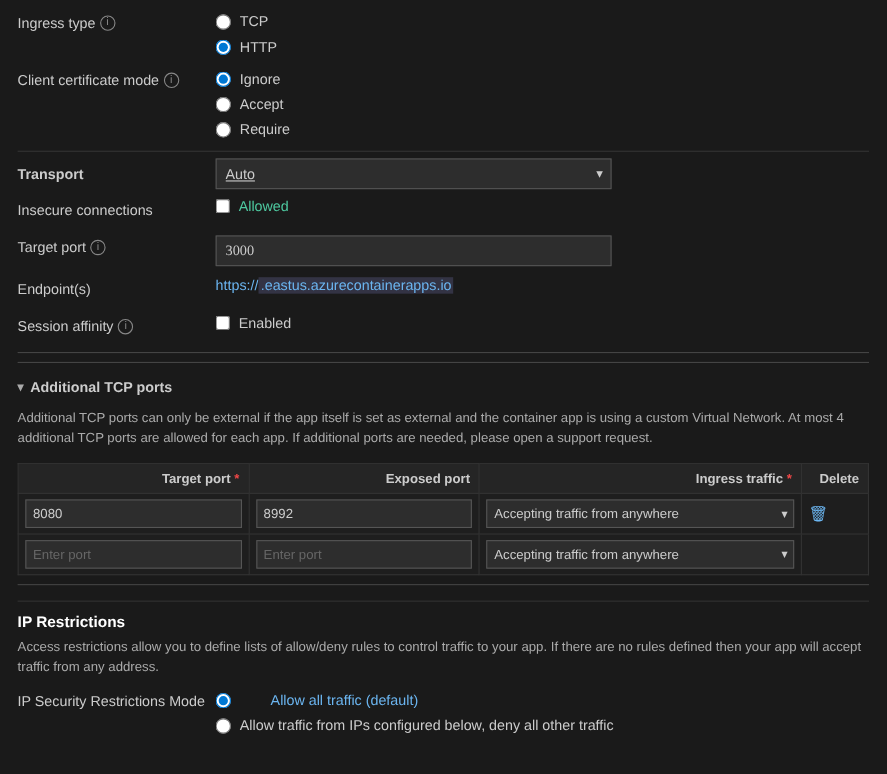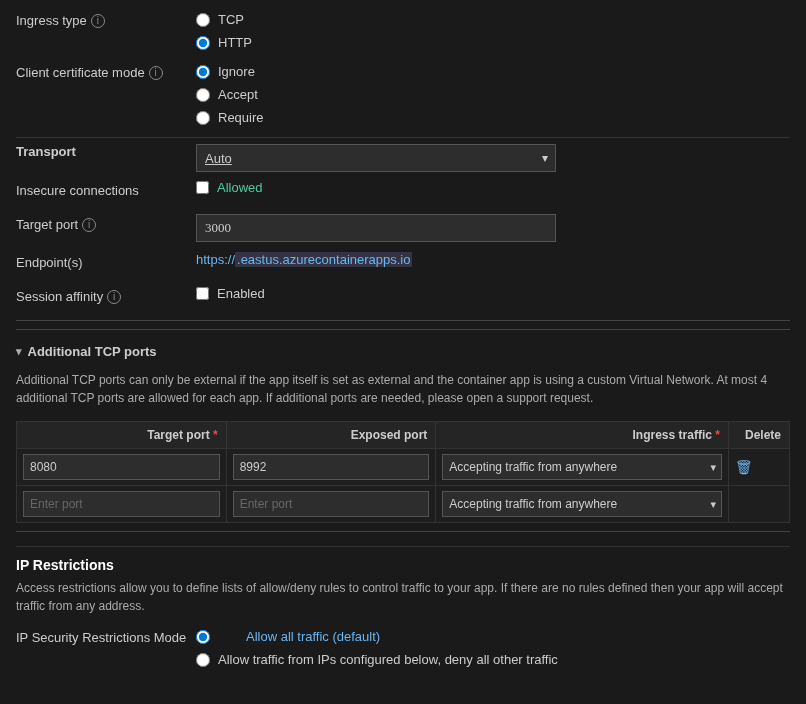--- a/index.html
+++ b/index.html
@@ -59,21 +59,21 @@
       color: #cccccc;
       font-size: 13px;
     }
     .section-divider {
       border: none;
       border-top: 1px solid #333;
       margin: 6px 0;
     }
     .transport-row {
       display: flex;
-      align-items: flex-start;
+      align-items: center;
       margin-bottom: 8px;
     }
     .transport-label {
       width: 180px;
       min-width: 180px;
       color: #cccccc;
       font-weight: 600;
     }
     select.dropdown {
       background-color: #2d2d2d;

